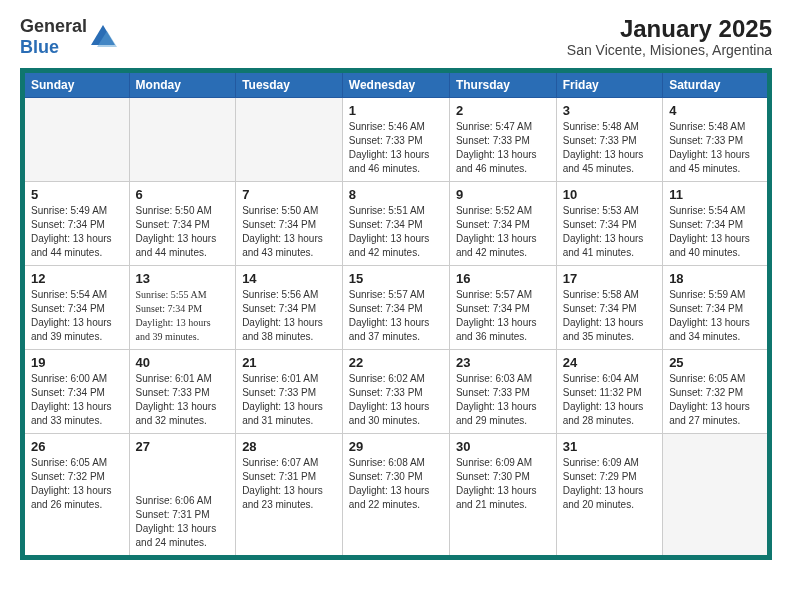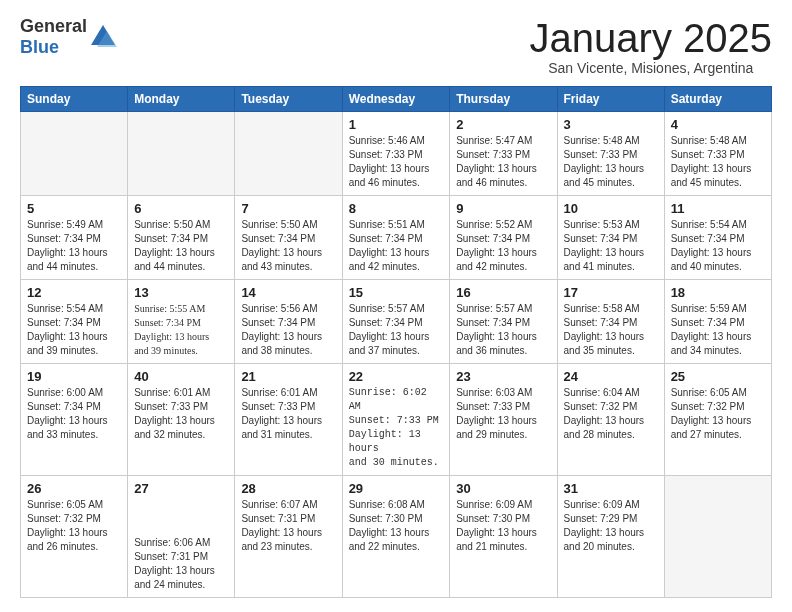--- a/index.html
+++ b/index.html
@@ -35,34 +35,34 @@
     }
     .logo-icon {
       width: 28px;
       height: 28px;
       margin-left: 2px;
     }
     .title-block {
       text-align: right;
     }
     .month-title {
-      font-size: 40px;
-      font-weight: normal;
+      font-size: 24px;
+      font-weight: bold;
       color: #222;
       line-height: 1.1;
     }
     .location-title {
       font-size: 14px;
       color: #444;
       text-align: center;
     }
     .calendar {
       width: 100%;
       border-collapse: collapse;
-      border: 1px solid #0f766e;
+      border: 5px solid #0f766e;
     }
     .calendar th {
       background-color: #2a6db5;
       color: #fff;
       font-size: 12px;
       font-weight: bold;
       text-align: left;
       padding: 5px 6px;
       border: 1px solid #2259a0;
     }
@@ -281,36 +281,36 @@
           </td>
           <td>
             <span class="day-num">21</span>
             <div class="day-info" style="white-space: pre-line;">Sunrise: 6:01 AM
 Sunset: 7:33 PM
 Daylight: 13 hours
 and 31 minutes.</div>
           </td>
           <td>
             <span class="day-num">22</span>
-            <div class="day-info" style="white-space: pre-line; font-family: Liberation Mono, monospace;">Sunrise: 6:02 AM
+            <div class="day-info" style="white-space: pre-line;">Sunrise: 6:02 AM
 Sunset: 7:33 PM
 Daylight: 13 hours
 and 30 minutes.</div>
           </td>
           <td>
             <span class="day-num">23</span>
             <div class="day-info" style="white-space: pre-line;">Sunrise: 6:03 AM
 Sunset: 7:33 PM
 Daylight: 13 hours
 and 29 minutes.</div>
           </td>
           <td>
             <span class="day-num">24</span>
             <div class="day-info" style="white-space: pre-line;">Sunrise: 6:04 AM
-Sunset: 7:32 PM
+Sunset: 11:32 PM
 Daylight: 13 hours
 and 28 minutes.</div>
           </td>
           <td>
             <span class="day-num">25</span>
             <div class="day-info" style="white-space: pre-line;">Sunrise: 6:05 AM
 Sunset: 7:32 PM
 Daylight: 13 hours
 and 27 minutes.</div>
           </td>

